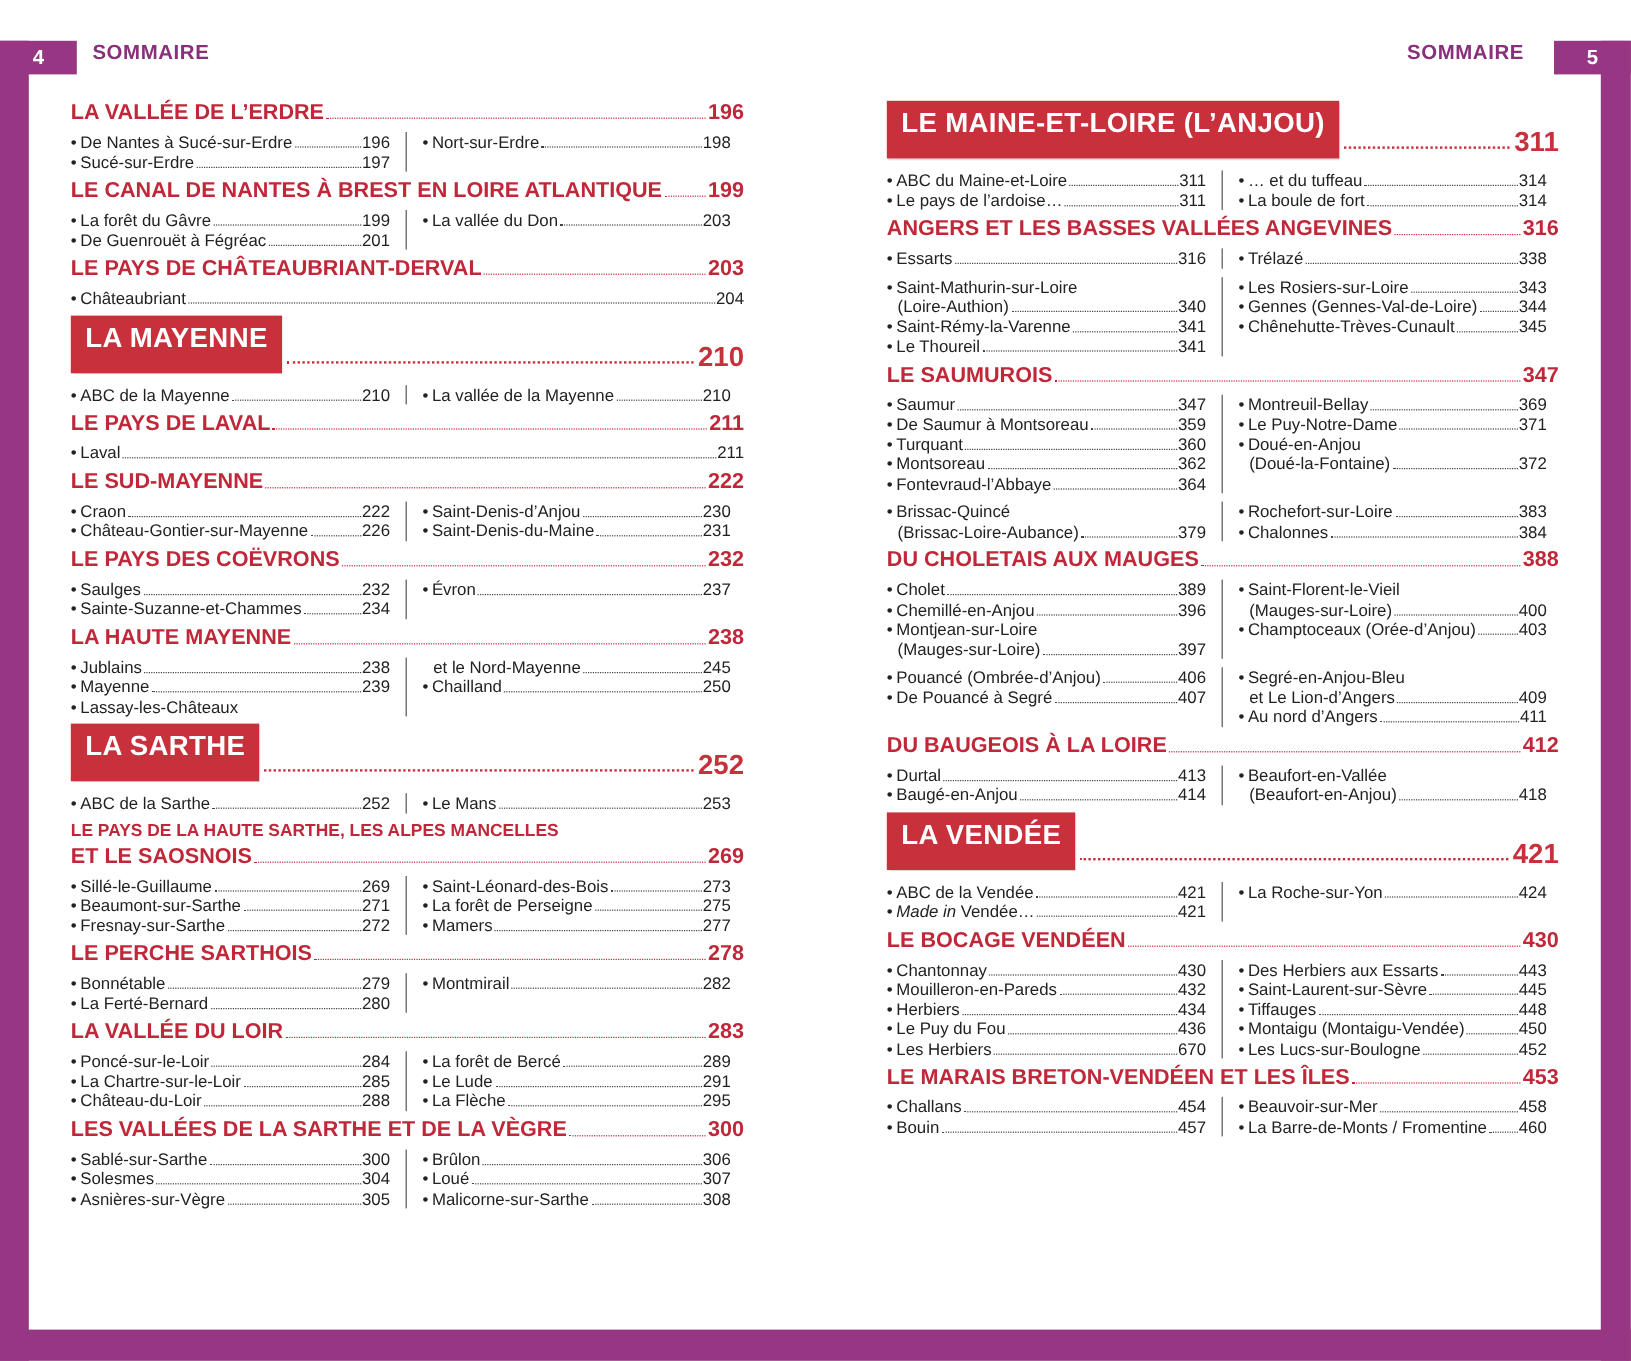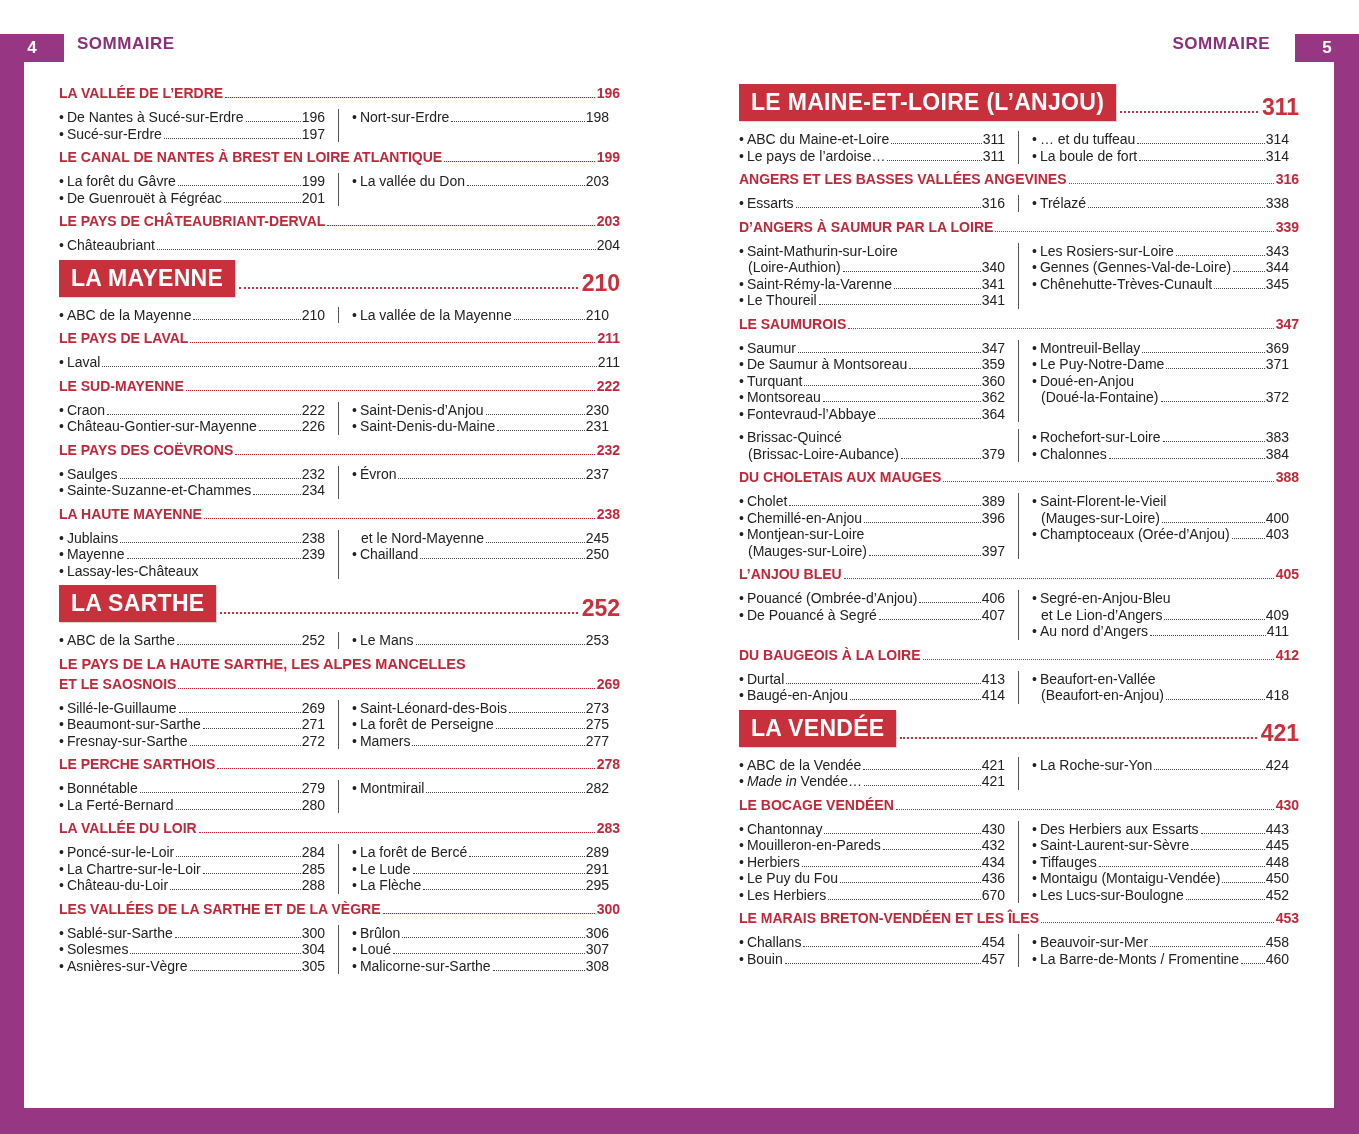--- a/index.html
+++ b/index.html
@@ -25,29 +25,29 @@
   .running-head.left { left:77px; }
   .running-head.right { right:89px; }
 
   .page { position:absolute; top:78px; }
   .page.left { left:59px; width:561px; }
   .page.right { left:739px; width:560px; }
 
   .chapter { display:flex; align-items:flex-end; margin:6px 0 10px 0; }
   .chapter .banner {
     background:#c8303c; color:#fff; font-weight:bold; font-size:23px;
-    padding:5px 12px 5px 12px; letter-spacing:0.3px; white-space:nowrap;
+    padding:5px 12px 16px 12px; letter-spacing:0.3px; white-space:nowrap;
     box-shadow:1px 1px 1px rgba(0,0,0,0.15);
   }
   .chapter .lead {
     flex:1; border-bottom:2px dotted #c8303c; margin:0 4px 8px 4px; height:1px;
   }
   .chapter .pg { color:#c8303c; font-weight:bold; font-size:23px; line-height:1; margin-bottom:2px; }
 
-  .section { display:flex; align-items:baseline; color:#c0283a; font-weight:bold; font-size:14px; margin-top:6px; line-height:18px; }
+  .section { display:flex; align-items:baseline; color:#c0283a; font-weight:bold; font-size:18px; margin-top:6px; line-height:18px; }
   .section .t { white-space:nowrap; }
   .section .lead { flex:1; border-bottom:1.5px dotted #c0283a; margin:0 2px 4px 2px; }
   .section .pg { white-space:nowrap; }
   .section-line1 { color:#c0283a; font-weight:bold; font-size:14.5px; margin-top:6px; line-height:18px; }
 
   .entries { display:flex; margin:7px 0 6px 0; }
   .col { width:266px; }
   .col.l { padding-right:13px; border-right:1px solid #555; margin-right:13px; }
   .col.r { width:257px; }
   .col.full { width:561px; }
@@ -532,25 +532,20 @@
       </div>
       <div class="col r">
         <div class="entry">
           <span class="bul">•</span>
           <span class="t">Trélazé</span>
           <span class="lead"></span>
           <span class="pg">338</span>
         </div>
       </div>
     </div>
-    <div class="section">
-      <span class="t">D’ANGERS À SAUMUR PAR LA LOIRE</span>
-      <span class="lead"></span>
-      <span class="pg">339</span>
-    </div>
     <div class="entries">
       <div class="col l">
         <div class="entry">
           <span class="bul">•</span>
           <span class="t">Saint-Mathurin-sur-Loire</span>
         </div>
         <div class="entry cont">
           <span class="t">(Loire-Authion)</span>
           <span class="lead"></span>
           <span class="pg">340</span>
@@ -717,25 +712,20 @@
           <span class="lead"></span>
           <span class="pg">400</span>
         </div>
         <div class="entry">
           <span class="bul">•</span>
           <span class="t">Champtoceaux (Orée-d’Anjou)</span>
           <span class="lead"></span>
           <span class="pg">403</span>
         </div>
       </div>
-    </div>
-    <div class="section">
-      <span class="t">L’ANJOU BLEU</span>
-      <span class="lead"></span>
-      <span class="pg">405</span>
     </div>
     <div class="entries">
       <div class="col l">
         <div class="entry">
           <span class="bul">•</span>
           <span class="t">Pouancé (Ombrée-d’Anjou)</span>
           <span class="lead"></span>
           <span class="pg">406</span>
         </div>
         <div class="entry">

